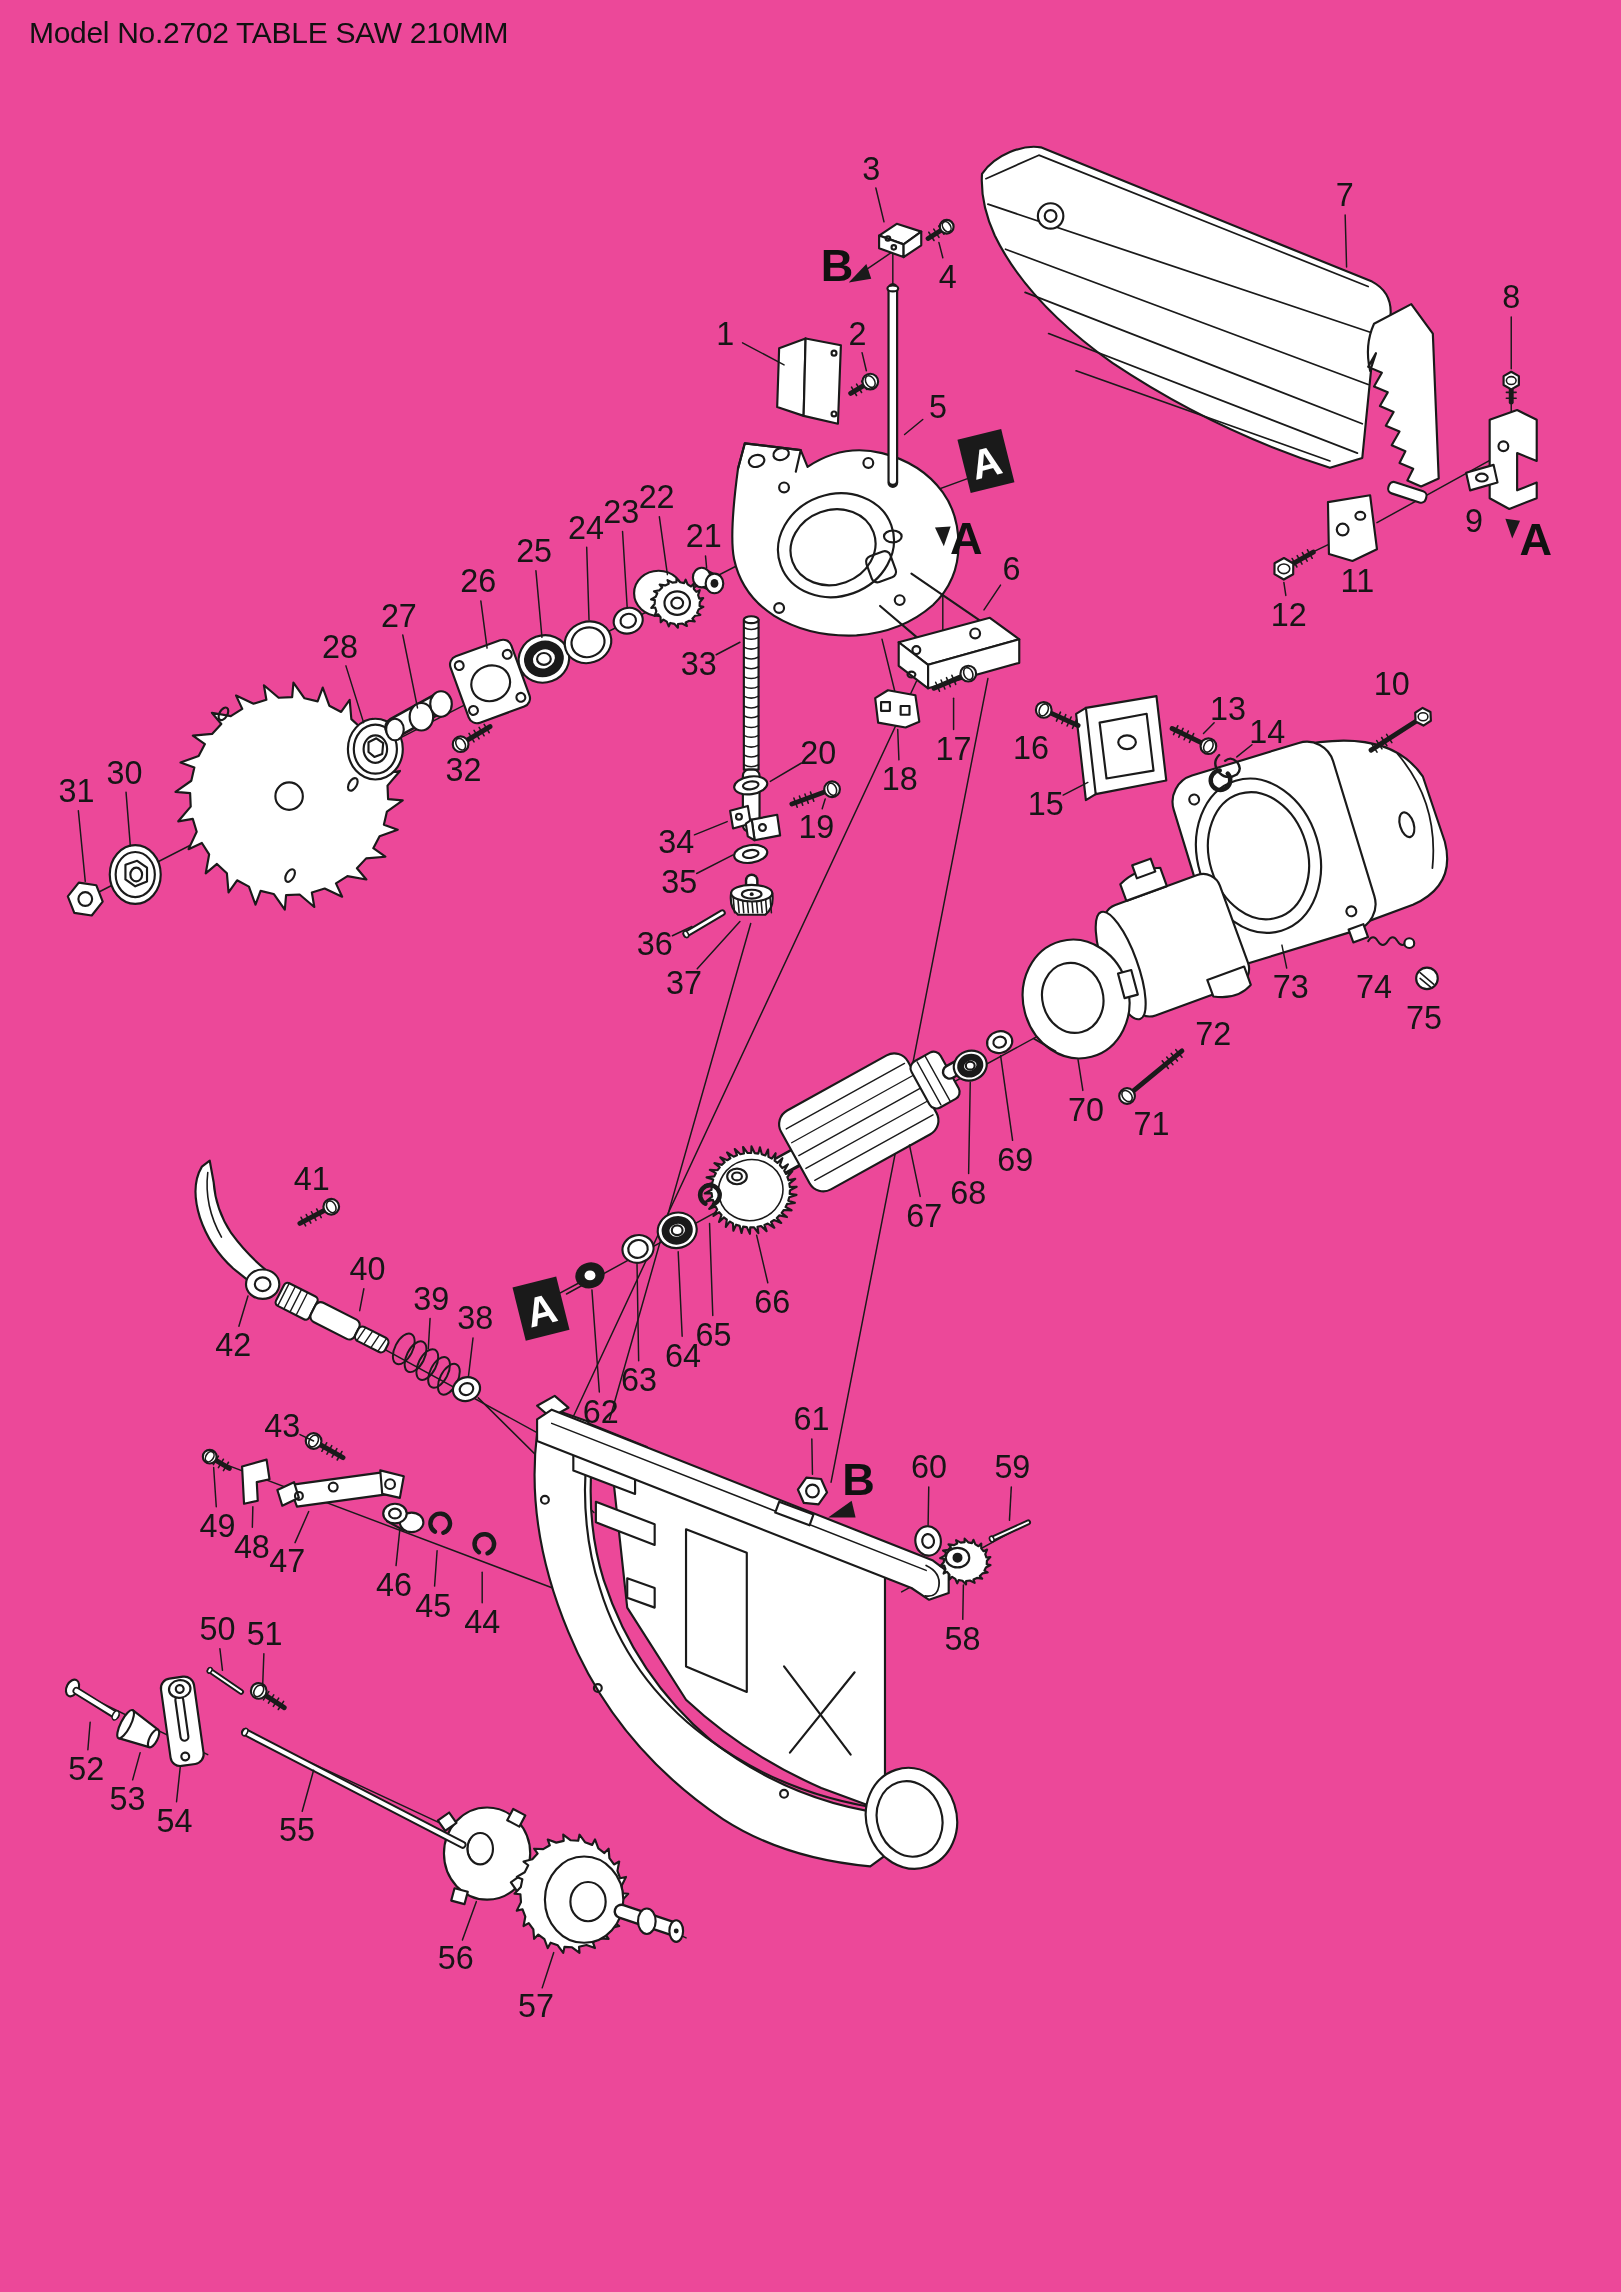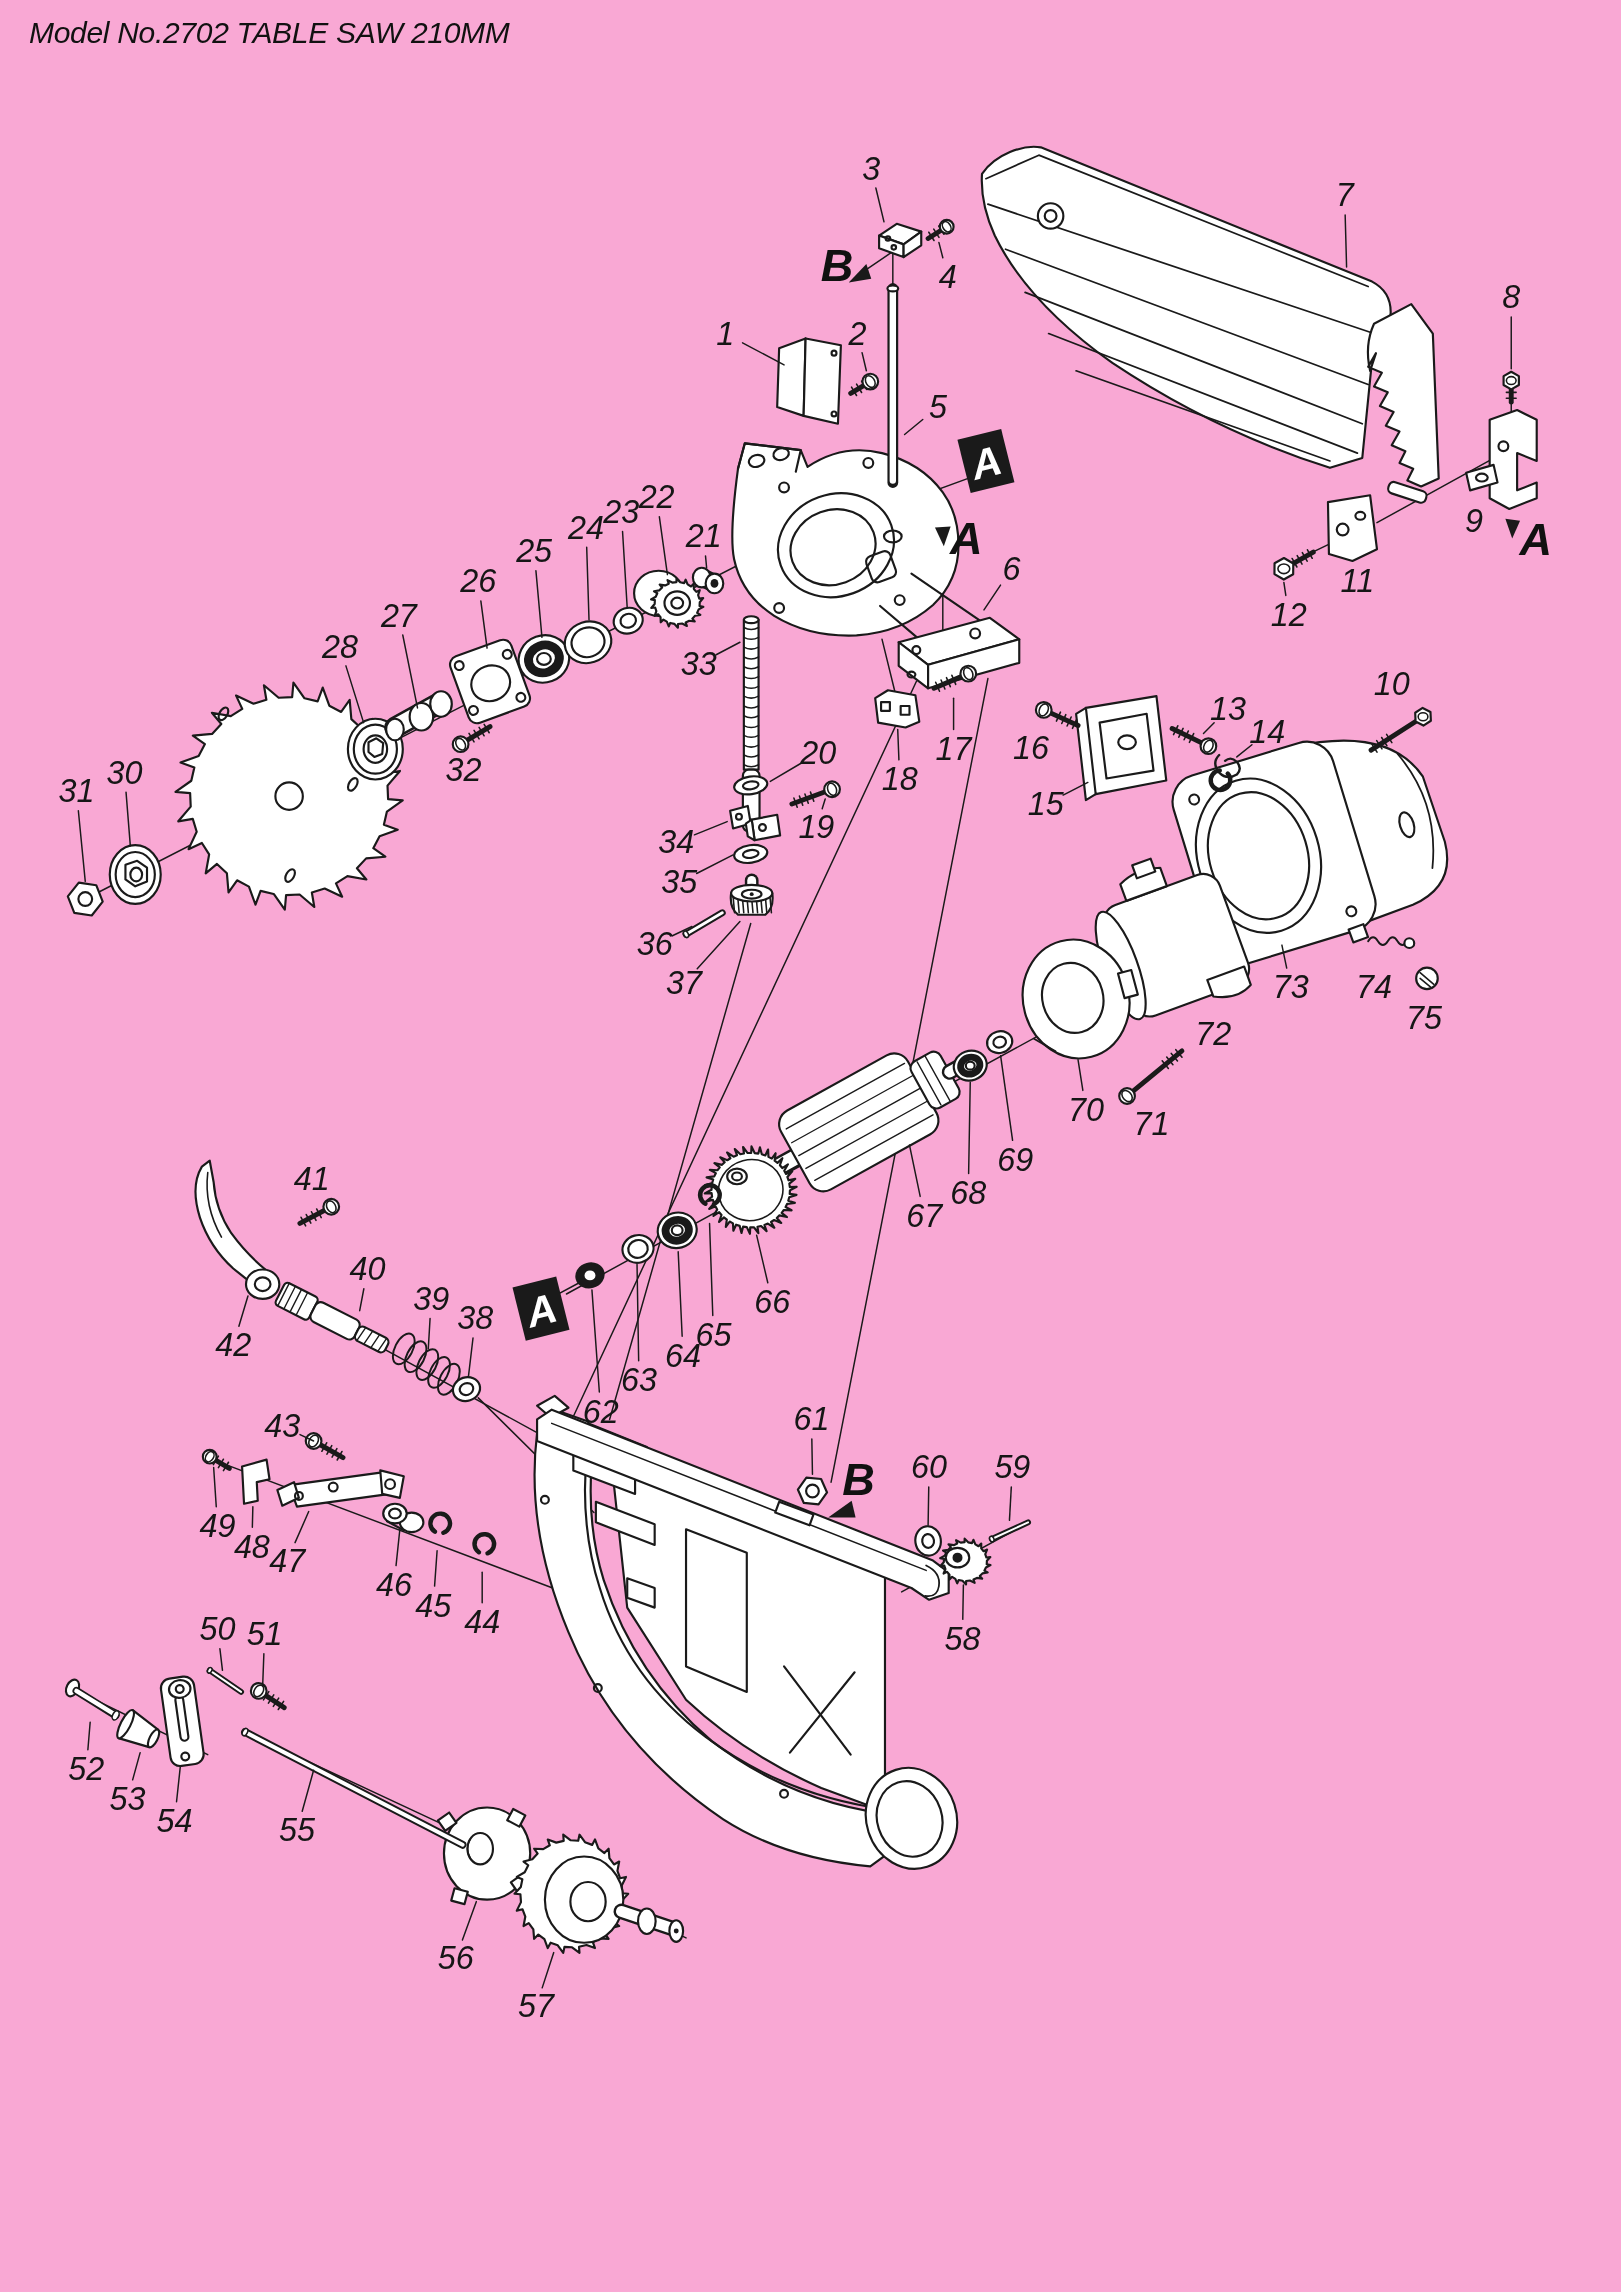--- a/index.html
+++ b/index.html
@@ -1,17 +1,17 @@
 <!DOCTYPE html>
 <html><head>
 <meta charset="utf-8">
 <style>
   html,body{margin:0;padding:0;background:#ffffff;}
-  .page{position:relative;width:1621px;height:2293px;background:#f9a8d4;overflow:hidden;
-        font-family:"Liberation Sans",sans-serif;font-style:italic;}
+  .page{position:relative;width:1621px;height:2293px;background:#ec4899;overflow:hidden;
+        font-family:"Liberation Sans",sans-serif;}
   .title{position:absolute;left:29px;top:15.7px;font-size:30px;font-weight:500;
          color:#111;letter-spacing:-0.3px;white-space:nowrap;}
   svg{position:absolute;left:0;top:0;}
   svg *{vector-effect:none;}
   .lbl{font-family:"Liberation Sans",sans-serif;font-size:33px;font-weight:500;fill:#161616;}
   .big{font-family:"Liberation Sans",sans-serif;font-size:46px;font-weight:700;fill:#111;}
   .boxletter{font-family:"Liberation Sans",sans-serif;font-size:42px;font-weight:700;fill:#fff;}
 </style>
 </head>
 <body>

